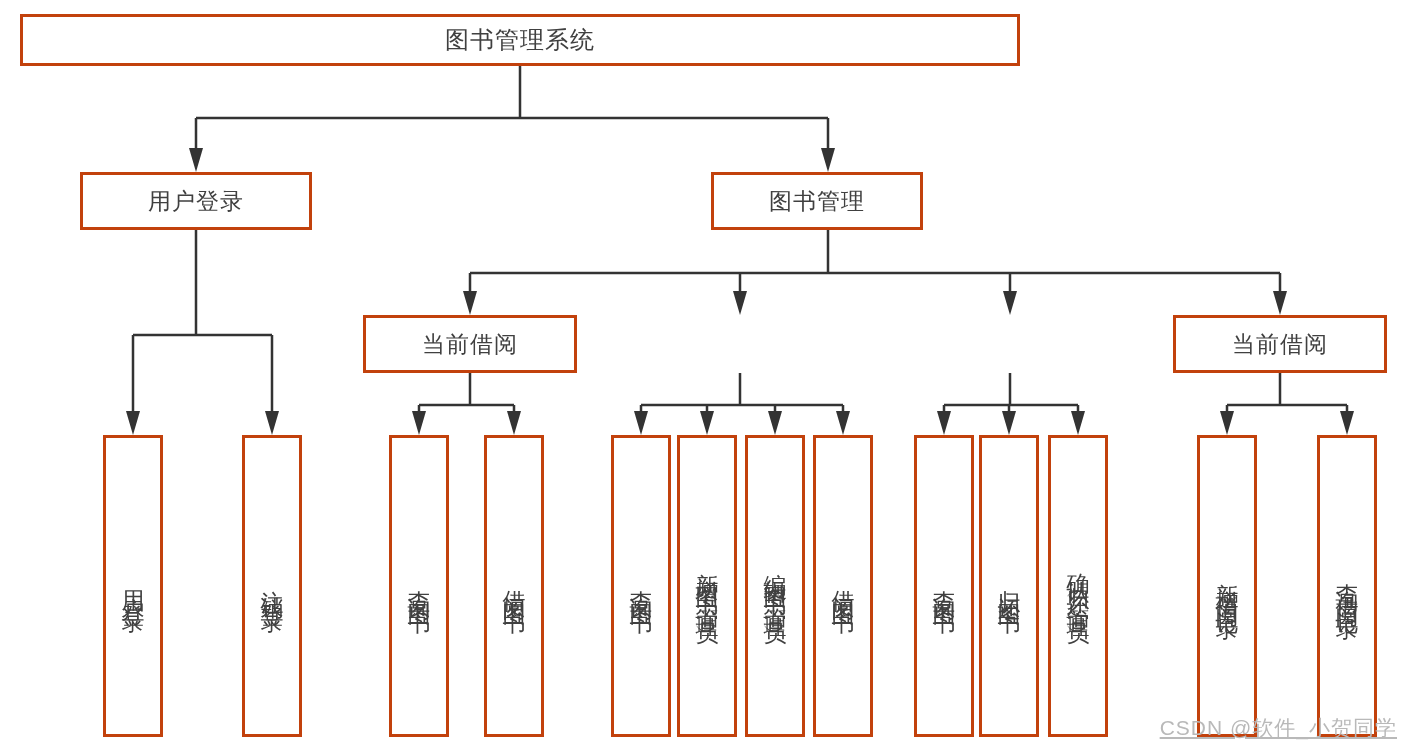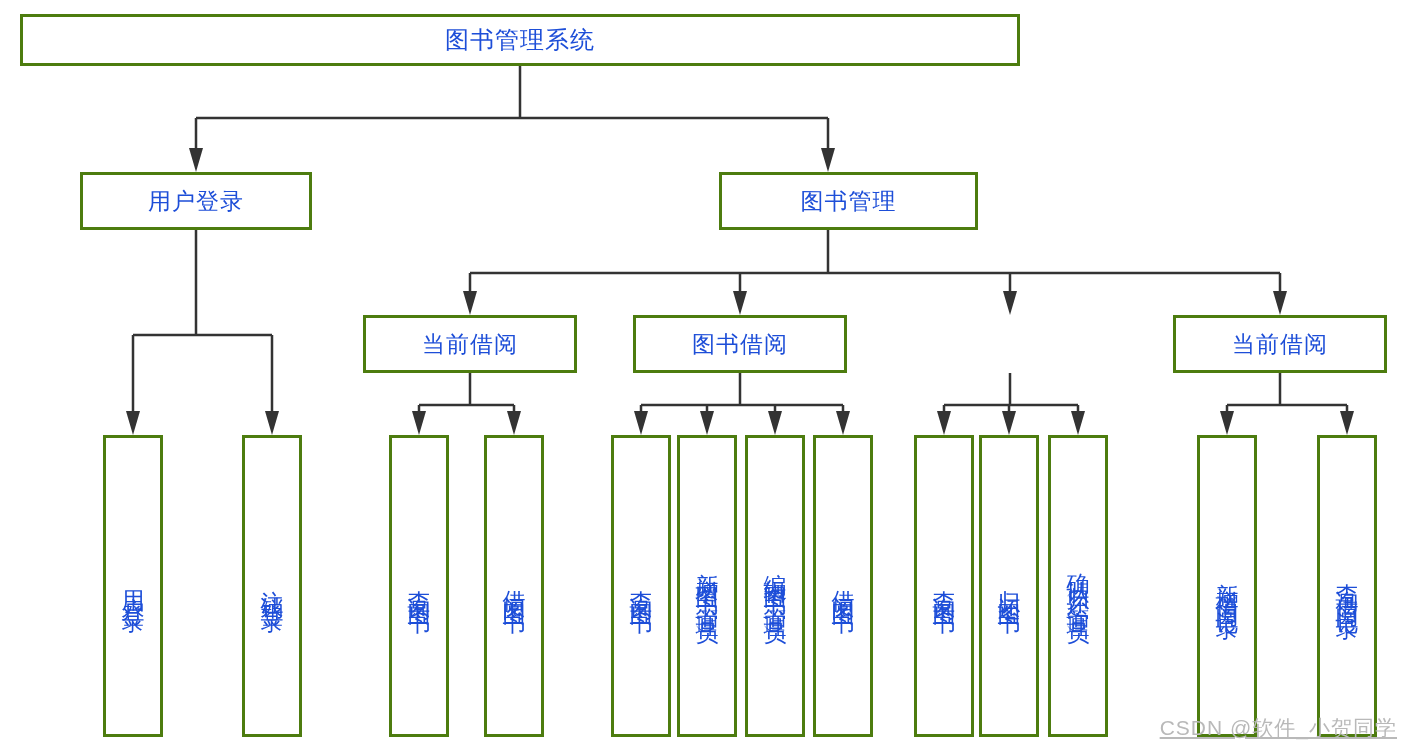--- a/index.html
+++ b/index.html
@@ -12,26 +12,26 @@
     overflow:hidden;
   }
   .connectors {
     position:absolute;
     left:0; top:0;
     z-index:0;
   }
   .node {
     position:absolute;
     box-sizing:border-box;
-    border:3px solid #4d7c0f;
+    border:3px solid #c2410c;
     background:#ffffff;
     display:flex;
     align-items:center;
     justify-content:center;
-    color:#1d4ed8;
+    color:#404040;
     font-size:23px;
     letter-spacing:1px;
     z-index:1;
     white-space:nowrap;
   }
   .node.root    { left:20px;  top:14px;  width:1000px; height:52px; font-size:24px; }
   .node.l2      { height:58px; }
   .node.l3      { top:315px; width:214px; height:58px; }
   .node.leaf {
     top:435px;
@@ -94,24 +94,23 @@
     <polygon points="1071,411 1085,411 1078,435"></polygon>
 
     <path d="M1280 373 L1280 405 M1227 405 L1347 405 M1227 405 L1227 415 M1347 405 L1347 415"></path>
     <polygon points="1220,411 1234,411 1227,435"></polygon>
     <polygon points="1340,411 1354,411 1347,435"></polygon>
   </svg>
 
   <div class="node root">图书管理系统</div>
 
   <div class="node l2" style="left:80px; top:172px; width:232px;">用户登录</div>
-  <div class="node l2" style="left:711px; top:172px; width:259px;margin-left:8px;">图书管理</div>
+  <div class="node l2" style="left:711px; top:172px; width:212px;">图书管理</div>
 
   <div class="node l3" style="left:363px;">当前借阅</div>
-  <div class="node l3" style="left:633px;">图书借阅</div>
   <div class="node l3" style="left:1173px;">当前借阅</div>
 
   <div class="node leaf" style="left:103px;">用户登录</div>
   <div class="node leaf" style="left:242px;">注销登录</div>
 
   <div class="node leaf" style="left:389px;">查询图书</div>
   <div class="node leaf" style="left:484px;">借阅图书</div>
 
   <div class="node leaf" style="left:611px;">查询图书</div>
   <div class="node leaf" style="left:677px;">新增图书（管理员）</div>

